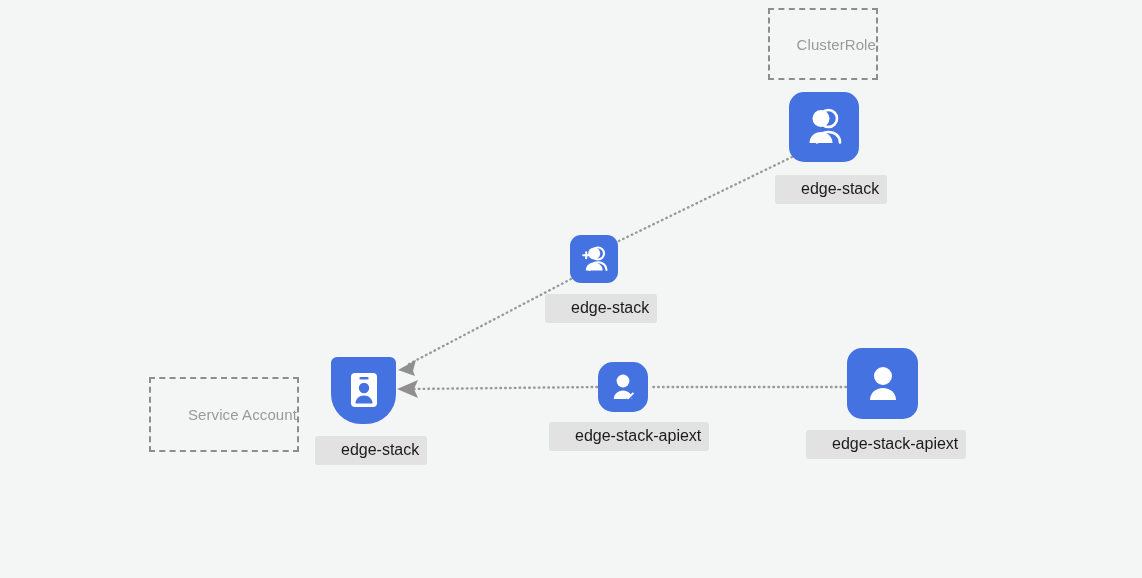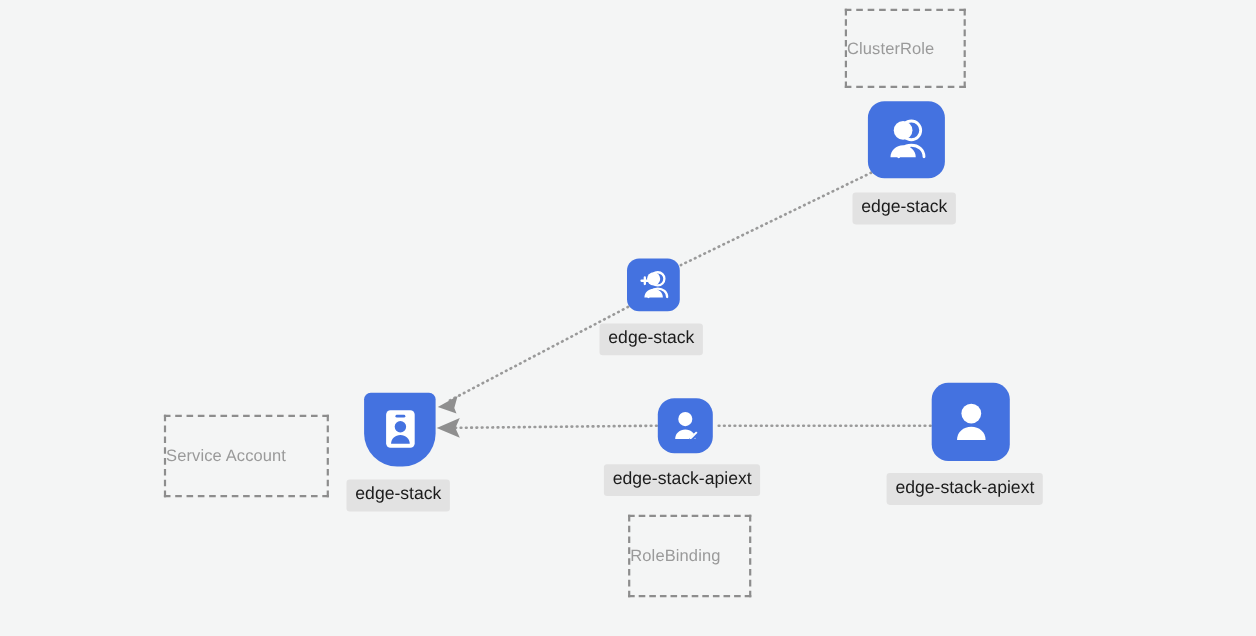--- a/index.html
+++ b/index.html
@@ -30,21 +30,21 @@
     height: 578px;
     pointer-events: none;
   }
   
   .kind-box {
     position: absolute;
     border: 2px dashed #8d8d8d;
     box-sizing: border-box;
     display: flex;
     align-items: center;
-    justify-content: flex-start;
+    justify-content: flex-end;
     background: transparent;
   }
   .kind-box .kind-label {
     font-size: 15px;
     color: #9a9a9a;
     letter-spacing: 0.1px;
     white-space: nowrap;
   }
   
   .node {
@@ -68,21 +68,21 @@
   }
   .node-icon svg {
     display: block;
   }
   .node-label {
     position: absolute;
     background: #e2e2e2;
     color: #1b1b1b;
     font-size: 16px;
     line-height: 1;
-    padding: 6px 8px 7px 8px;
+    padding: 6px 8px 7px 26px;
     border-radius: 3px;
     white-space: nowrap;
   }
 </style>
 </head>
 <body>
 
 <div id="canvas">
 
   <svg id="edges" viewBox="0 0 1142 578" width="1142" height="578" xmlns="http://www.w3.org/2000/svg">
@@ -100,23 +100,20 @@
 
   <div class="kind-box" style="left:768px; top:8px; width:110px; height:72px;">
     <span class="kind-label">ClusterRole</span>
   </div>
 
 
   <div class="kind-box" style="left:149px; top:377px; width:150px; height:75px;">
     <span class="kind-label">Service Account</span>
   </div>
 
-  <div class="kind-box" style="left:571px; top:468px; width:112px; height:75px;">
-    <span class="kind-label">RoleBinding</span>
-  </div>
 
 
   <div class="node">
     <div class="node-icon sq" style="left:789px; top:92px; width:70px; height:70px;">
       <svg width="44" height="44" viewBox="0 0 44 44" aria-hidden="true">
         <circle cx="26.5" cy="13.5" r="8.5" fill="none" stroke="#ffffff" stroke-width="2.6"></circle>
         <path d="M15 37.5c0-6.4 5.2-10.5 11.5-10.5S38 31.1 38 37.5" fill="none" stroke="#ffffff" stroke-width="2.6" stroke-linecap="round"></path>
         <circle cx="19" cy="13.5" r="8.5" fill="#ffffff"></circle>
         <path d="M7.5 38c0-6.4 5.2-11 11.5-11s11.5 4.6 11.5 11z" fill="#ffffff"></path>
       </svg>

